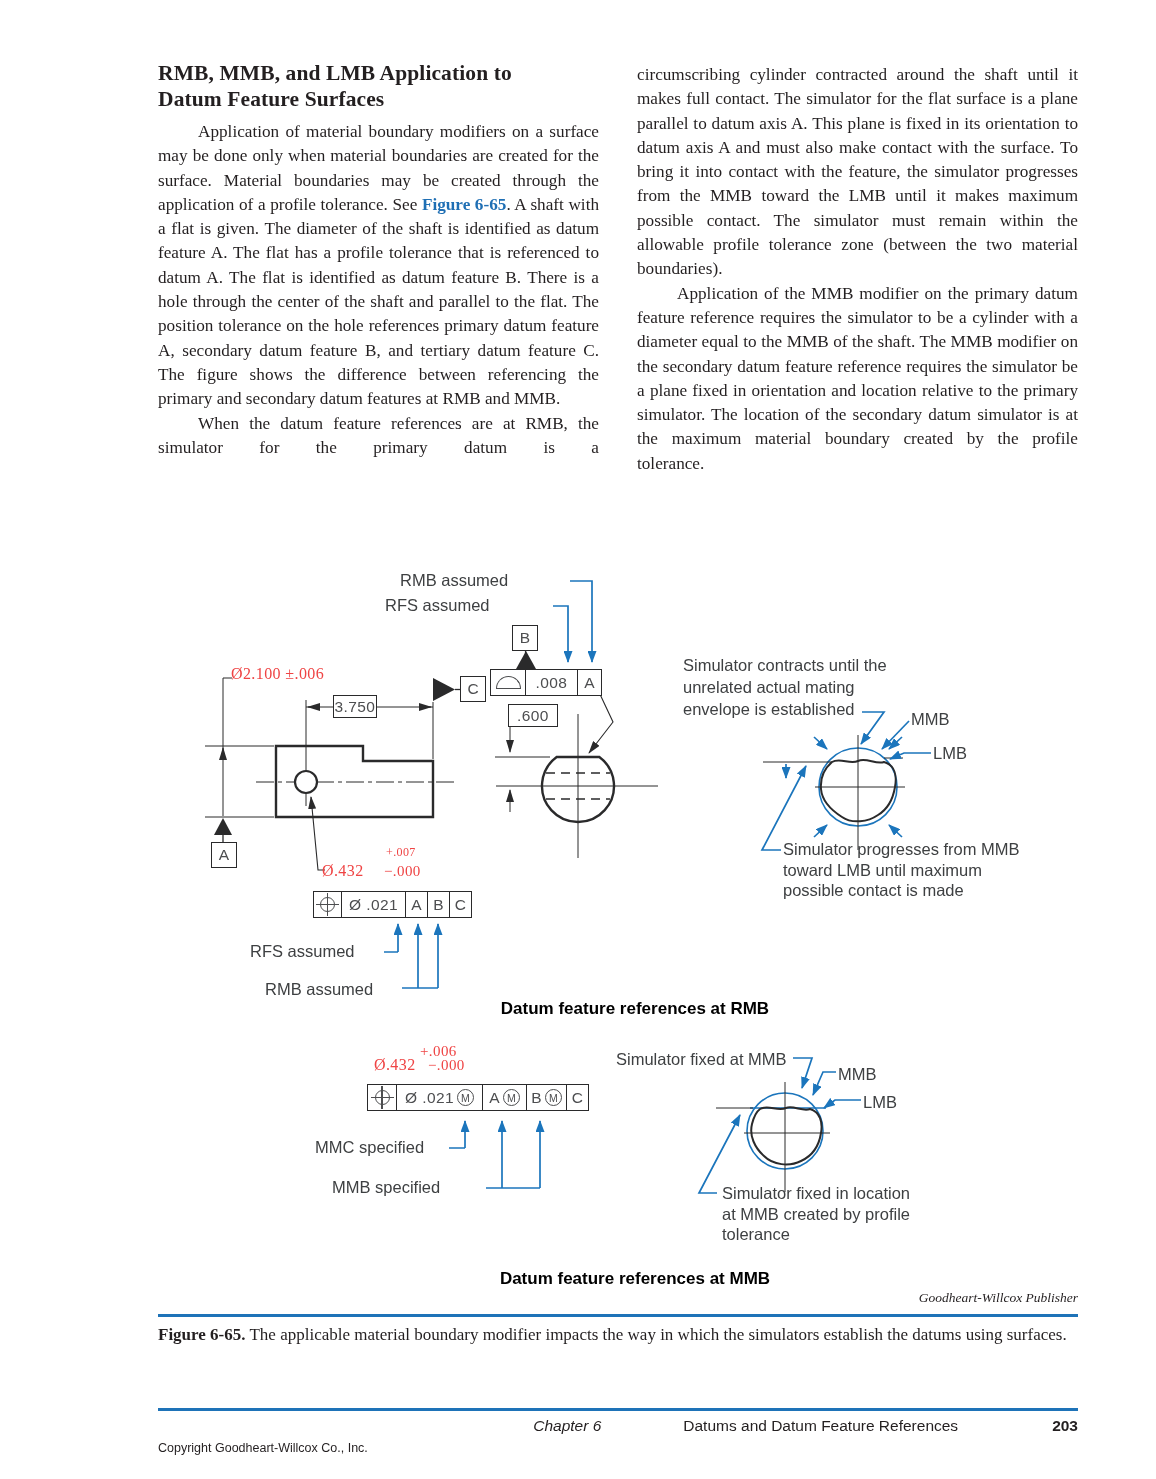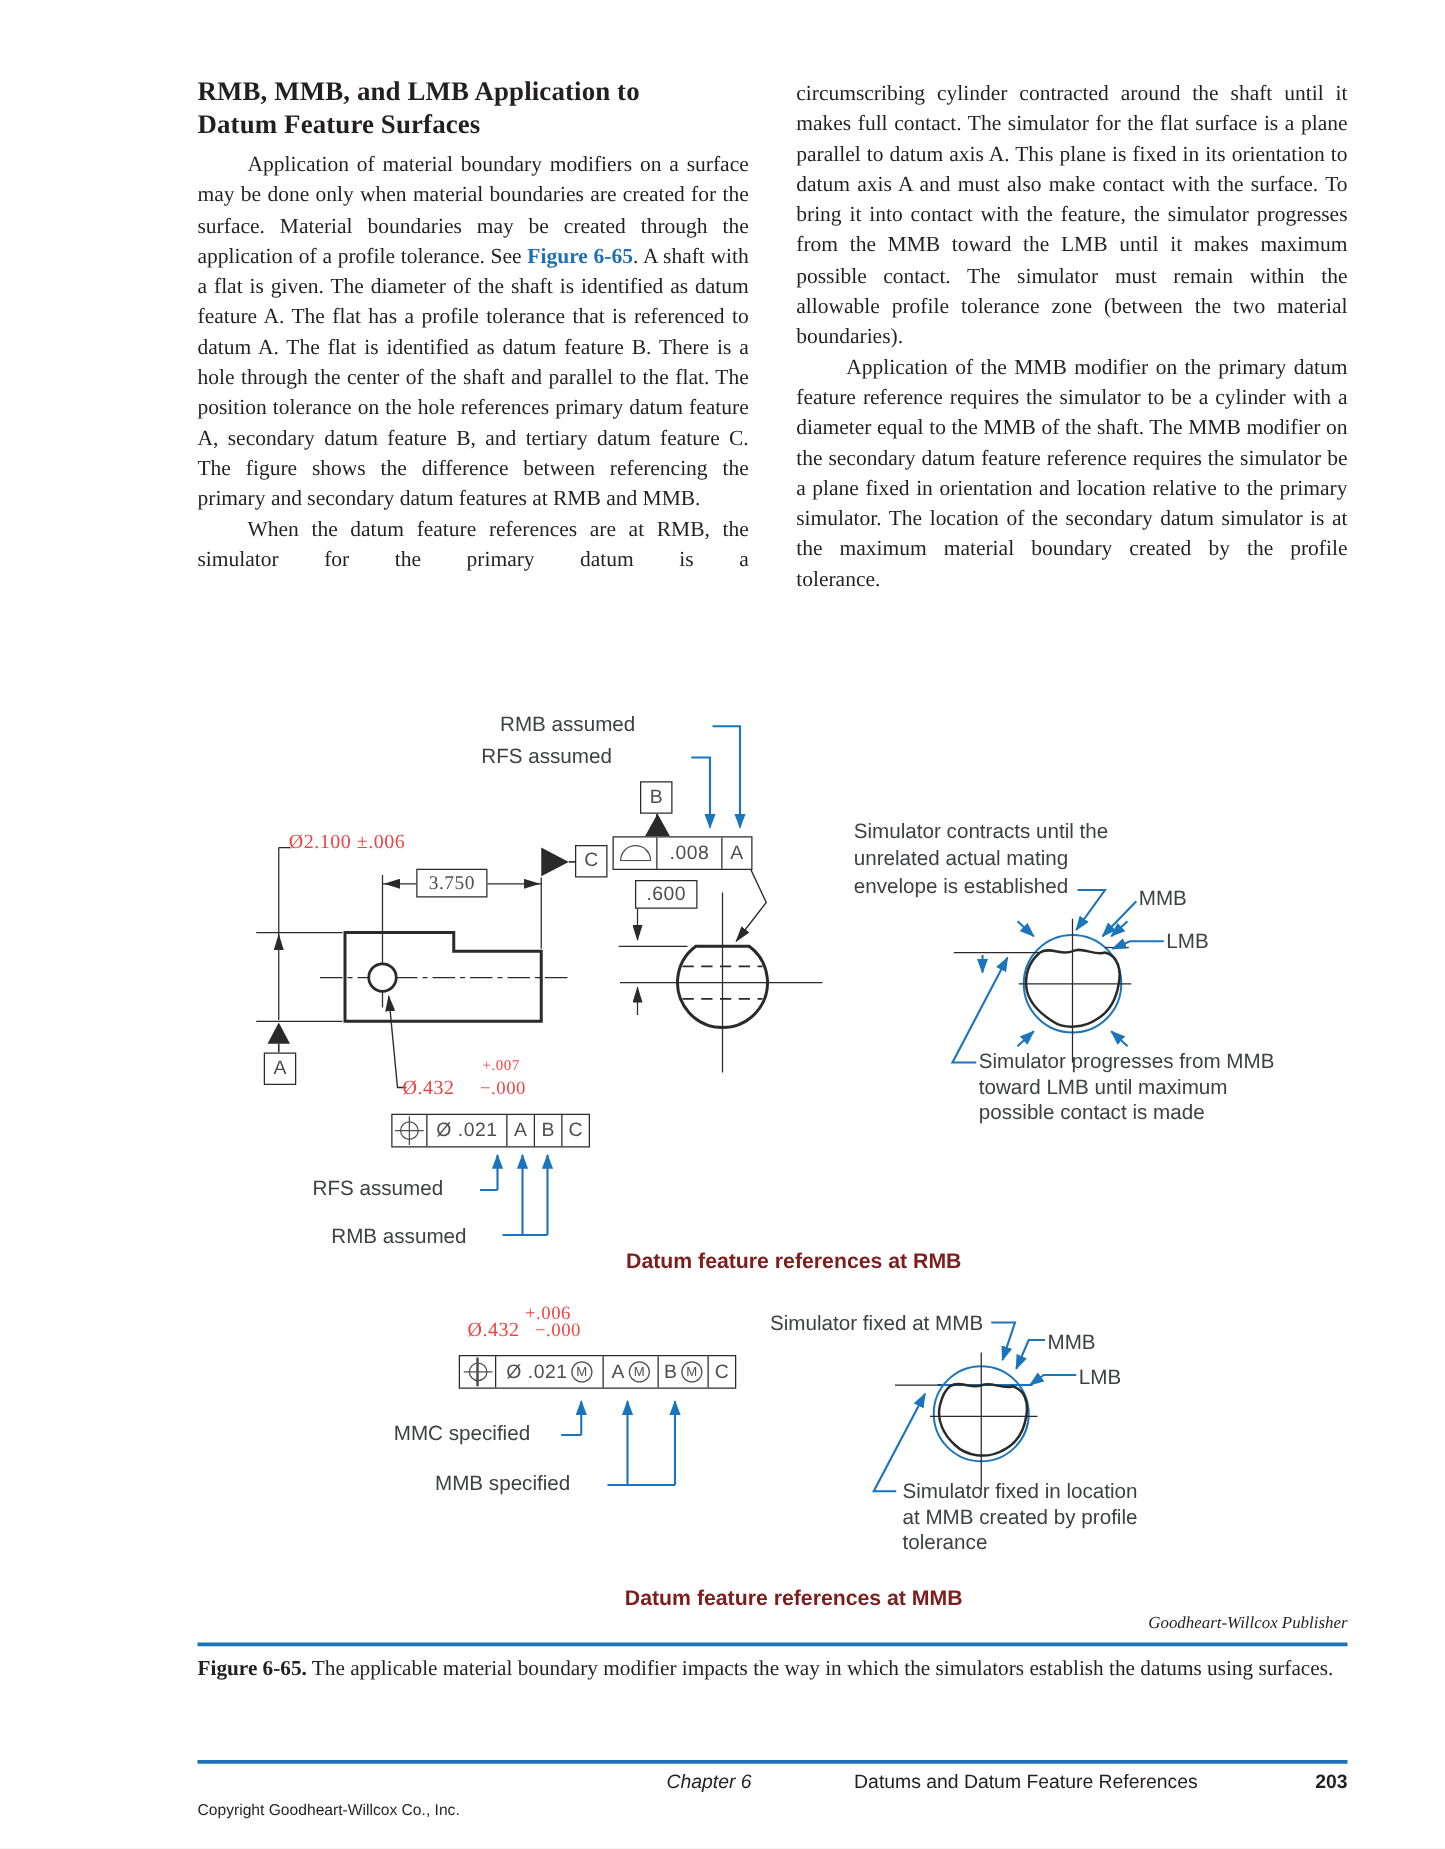--- a/index.html
+++ b/index.html
@@ -39,21 +39,21 @@
   .pos-icon{position:relative;display:inline-block;width:13px;height:13px;
             border:1.6px solid #4d4e50;border-radius:50%;}
   .pos-icon::before{content:"";position:absolute;left:-5px;right:-5px;top:50%;height:1.6px;
             margin-top:-.8px;background:#4d4e50;}
   .pos-icon::after{content:"";position:absolute;top:-5px;bottom:-5px;left:50%;width:1.6px;
             margin-left:-.8px;background:#4d4e50;}
   .cm{display:inline-flex;width:15px;height:15px;border:1.4px solid #4d4e50;border-radius:50%;
       align-items:center;justify-content:center;font-size:10.5px;letter-spacing:0;}
   .figcapbold{font-weight:bold;}
   .subcap{position:absolute;font-family:"Liberation Sans", sans-serif;font-weight:bold;
-          font-size:17px;color:#7f1d1d;text-align:center;width:530px;}
+          font-size:17px;color:#000000;text-align:center;width:530px;}
   .credit{position:absolute;font-style:italic;font-size:13.5px;text-align:right;width:300px;}
   .rule{position:absolute;height:3px;background:#1e73b8;width:920px;left:158px;}
   .figcap{position:absolute;left:158px;width:920px;font-size:17px;line-height:21.5px;}
   .foot{position:absolute;font-family:"Liberation Sans", sans-serif;font-size:12.5px;color:#231f20;}
   .footr{position:absolute;font-family:"Liberation Sans", sans-serif;font-size:15.5px;color:#231f20;
          display:flex;align-items:baseline;}
 </style>
 </head>
 <body>
 
@@ -187,21 +187,21 @@
       <div class="cell" style="width:24px;">A</div>
     </div>
     <div class="dbox" style="left:460px;top:676px;">
         <span>C</span>
       </div>
     <div class="dbox" style="left:211px;top:842px;">
         <span>A</span>
       </div>
 
     <div class="dim" style="left:231px;top:665px;">Ø2.100 ±.006</div>
-    <div class="dimbox" style="left:333px;top:695px;width:57px;height:23px;font-family:Liberation Serif, serif;">3.750</div>
+    <div class="dimbox" style="left:333px;top:695px;width:44px;height:23px;">3.750</div>
     <div class="dimbox" style="left:508px;top:704px;width:50px;height:23px;">.600</div>
 
     <div class="dim" style="left:386px;top:845px;font-size:12px;">+.007</div>
     <div class="dim" style="left:322px;top:862px;">Ø.432</div>
     <div class="dim" style="left:384px;top:863px;font-size:15px;">−.000</div>
 
     <div class="fcf" style="left:313px;top:891px;">
       <div class="cell" style="width:27px;">
           <span class="pos-icon"></span>
         </div>
@@ -244,21 +244,21 @@
         <span>A</span>
         <span class="cm">M</span>
       </div>
       <div class="cell" style="width:40px;">
         <span>B</span>
         <span class="cm">M</span>
       </div>
       <div class="cell" style="width:22px;">C</div>
     </div>
     <div class="lbl rt" style="left:315px;top:1137px;width:130px;">MMC specified</div>
-    <div class="lbl rt" style="left:348px;top:1177px;width:134px;">MMB specified</div>
+    <div class="lbl rt" style="left:332px;top:1177px;width:134px;">MMB specified</div>
 
     <div class="lbl" style="left:616px;top:1049px;">Simulator fixed at MMB</div>
     <div class="lbl" style="left:838px;top:1064px;">MMB</div>
     <div class="lbl" style="left:863px;top:1092px;">LMB</div>
     <div class="lbl multi" style="left:722px;top:1183px;line-height:20.5px;">
       <span>Simulator fixed in location</span>
       <span>at MMB created by profile</span>
       <span>tolerance</span>
     </div>
 

